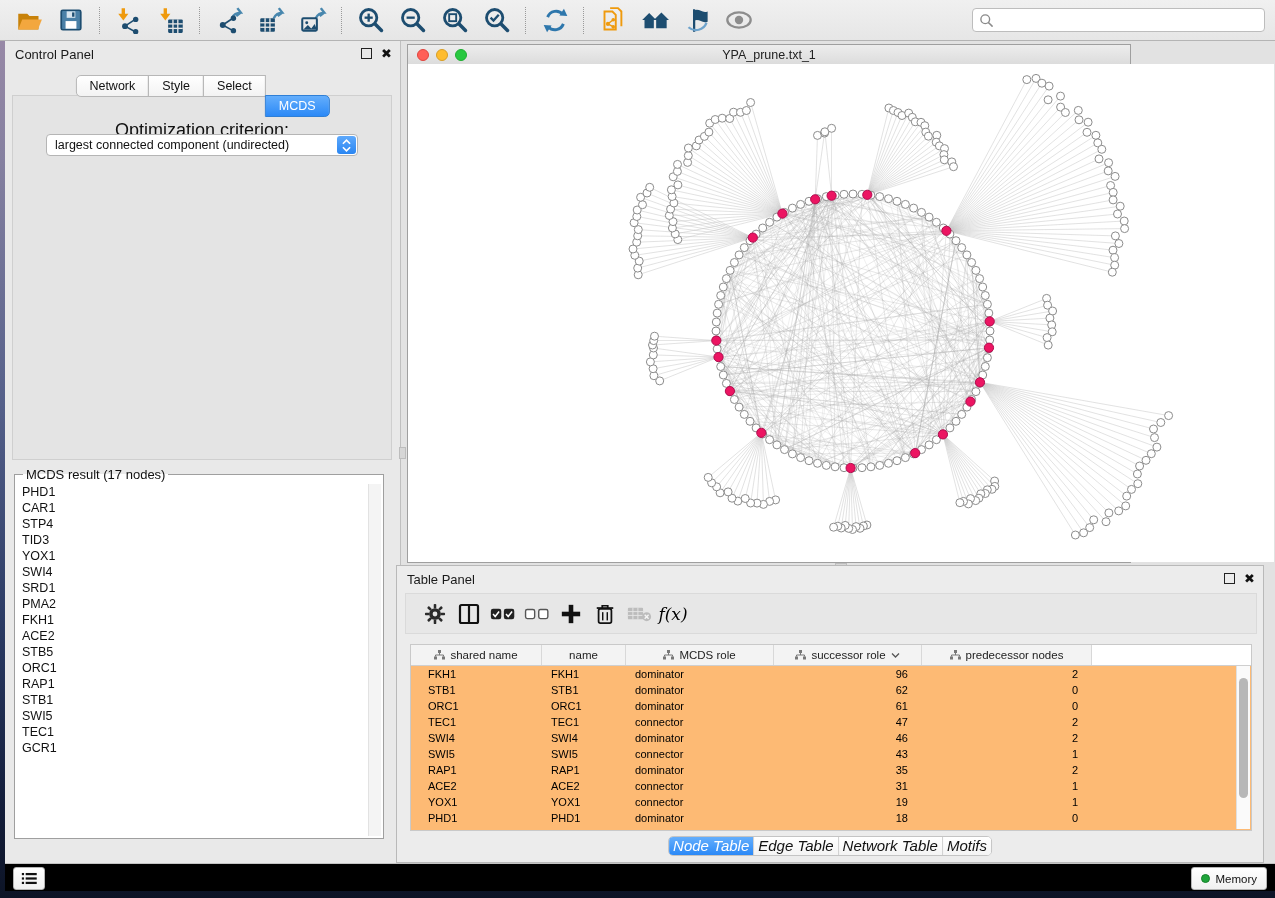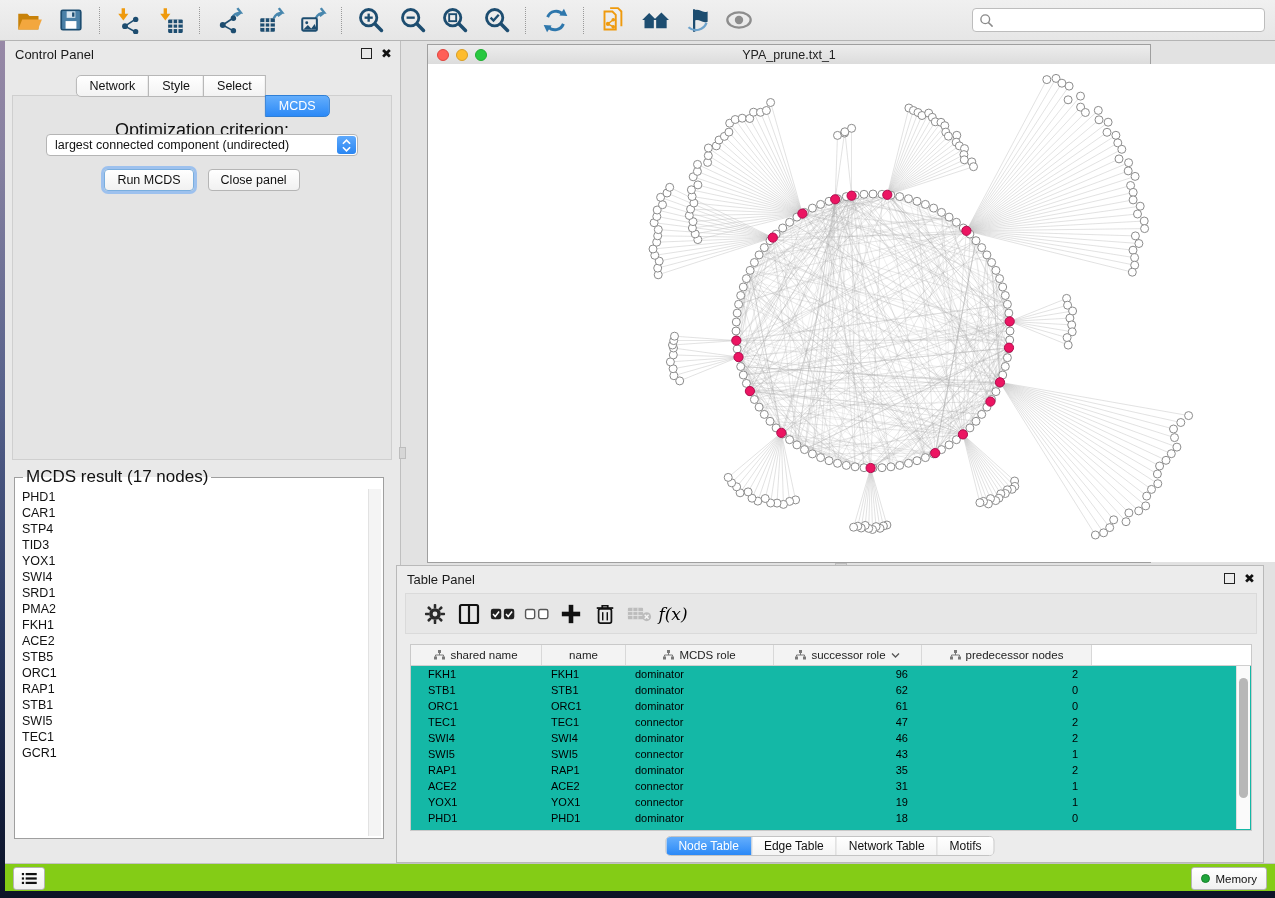--- a/index.html
+++ b/index.html
@@ -38,61 +38,61 @@
     border-radius:4px;box-sizing:border-box;display:flex;align-items:center;cursor:pointer;}
   .dropdown .dd-text{font-size:12.5px;padding-left:8px;color:#111;flex:1;white-space:nowrap;}
   .dd-stepper{width:19px;height:18px;margin-right:1px;border-radius:3px;background:linear-gradient(#5ea9fc,#2a86f2);
     display:flex;flex-direction:column;align-items:center;justify-content:center;gap:1px;}
   .btn{height:22px;background:linear-gradient(#ffffff,#f1f1f1);border:1px solid #b5b5b5;border-radius:4px;
     font-size:12.5px;color:#111;font-family:inherit;cursor:pointer;padding:0 12px;}
   .btn.focus-ring{box-shadow:0 0 0 3px rgba(110,170,245,.6);border-color:#7aaede;}
   .btn-row{position:absolute;top:73px;left:0;width:100%;display:flex;justify-content:center;gap:14px;}
   .mcds-fieldset{position:absolute;left:9px;top:426px;width:370px;height:372px;background:#fff;
     border:1px solid #9f9f9f;margin:0;padding:0;box-sizing:border-box;}
-  .mcds-legend{font-size:17px;color:#111;margin-left:8px;padding:0 3px;}
+  .mcds-legend{font-size:13px;color:#111;margin-left:8px;padding:0 3px;}
   .mcds-list{position:absolute;left:2px;top:2px;right:15px;bottom:2px;overflow:hidden;padding-left:5px;}
   .mcds-item{font-size:12.5px;line-height:16px;color:#111;cursor:default;}
   .mcds-scroll{position:absolute;top:2px;right:2px;bottom:2px;width:12px;background:#f4f4f4;border-left:1px solid #e2e2e2;}
   
-  .netwin{left:427px;top:44px;width:724px;height:519px;background:#eab308;border:1px solid #9f9f9f;box-sizing:border-box;}
+  .netwin{left:407px;top:44px;width:724px;height:519px;background:#eab308;border:1px solid #9f9f9f;box-sizing:border-box;}
   .net-titlebar{height:19px;background:linear-gradient(#ededed,#dcdcdc);border-bottom:1px solid #b3b3b3;
     display:flex;align-items:center;position:relative;}
   .lights{display:flex;gap:7px;margin-left:9px;}
   .light{width:12px;height:12px;border-radius:50%;box-sizing:border-box;cursor:pointer;}
   .light.red{background:#ff5f57;border:1px solid #e0443e;}
   .light.yellow{background:#febc2e;border:1px solid #d89e24;}
   .light.green{background:#28c840;border:1px solid #1eae31;}
   .net-title{position:absolute;left:0;right:0;text-align:center;font-size:12.5px;color:#222;}
   .net-canvas{position:absolute;left:0;top:19px;width:866px;height:498px;background:#fff;overflow:hidden;}
   .divider-grip-v{left:399px;top:447px;width:7px;height:12px;background:#d6d6d6;border:1px solid #bdbdbd;box-sizing:border-box;}
   .divider-grip-h{left:835px;top:563px;width:12px;height:5px;background:#d6d6d6;border:1px solid #bdbdbd;box-sizing:border-box;}
   
   .tpanel{left:396px;top:565px;width:868px;height:298px;background:#ececec;border:1px solid #b9b9b9;box-sizing:border-box;}
   .tp-toolbar{position:absolute;left:8px;top:27px;width:852px;height:41px;background:#e7e7e7;border:1px solid #dadada;
     box-sizing:border-box;display:flex;align-items:center;padding-left:12px;}
   .tp-btn{width:34px;height:32px;display:flex;align-items:center;justify-content:center;cursor:pointer;}
   .fx{font-family:"DejaVu Serif",serif;font-style:italic;color:#000000;font-size:17px;}
-  .ntable{position:absolute;left:13px;top:78px;width:842px;height:187px;background:#14b8a6;border:1px solid #c9c9c9;box-sizing:border-box;}
+  .ntable{position:absolute;left:13px;top:78px;width:842px;height:187px;background:#fdba74;border:1px solid #c9c9c9;box-sizing:border-box;}
   .thead{display:flex;height:20px;background:#f3f3f3;border-bottom:1px solid #cfcfcf;}
   .th{display:flex;align-items:center;justify-content:center;gap:5px;font-size:11.5px;color:#222;
     border-right:1px solid #d8d8d8;box-sizing:border-box;cursor:pointer;}
   .th.filler{border-right:none;background:#fff;cursor:default;}
   .trow{display:flex;height:16px;align-items:center;cursor:pointer;}
   .td{font-size:11px;color:#000;box-sizing:border-box;white-space:nowrap;overflow:hidden;}
   .td.num{text-align:right;padding-right:14px;}
   .tscroll{position:absolute;top:21px;right:1px;bottom:1px;width:13px;background:#fafafa;border-left:1px solid #e0e0e0;}
   .tthumb{position:absolute;left:1.5px;top:12px;width:9px;height:120px;background:#b7b7b7;border-radius:5px;cursor:grab;}
   .bottom-tabs{position:absolute;left:50%;transform:translateX(-50%);top:270px;display:flex;
     border:1px solid #c4c4c4;border-radius:5px;overflow:hidden;background:#fff;}
-  .btab{height:18px;line-height:18px;padding:0 12px;font-size:12px;color:#111;background:linear-gradient(#ffffff,#f4f4f4);
-    border-left:1px solid #d0d0d0;cursor:pointer;}
+  .btab{height:18px;line-height:18px;padding:0 4px;font-size:15px;color:#111;background:linear-gradient(#ffffff,#f4f4f4);
+    border-left:1px solid #d0d0d0;cursor:pointer;font-style:italic;}
   .btab:first-child{border-left:none;}
   .btab.active{background:linear-gradient(#64aefc,#2b89f7);color:#fff;}
   
-  .statusbar{left:5px;top:863px;width:1270px;height:28px;background:#84cc16;border-top:1px solid #c3c3c3;box-sizing:border-box;}
+  .statusbar{left:5px;top:863px;width:1270px;height:28px;background:#000000;border-top:1px solid #c3c3c3;box-sizing:border-box;}
   .list-btn{position:absolute;left:8px;top:3px;width:30px;height:21px;background:linear-gradient(#fff,#f0f0f0);
     border:1px solid #b5b5b5;border-radius:3px;display:flex;align-items:center;justify-content:center;cursor:pointer;}
   .memory-btn{position:absolute;right:8px;top:3px;height:21px;background:linear-gradient(#fff,#f0f0f0);
     border:1px solid #b5b5b5;border-radius:3px;display:flex;align-items:center;gap:5px;padding:0 9px;font-size:11.5px;color:#111;cursor:pointer;}
   .mem-dot{width:9px;height:9px;border-radius:50%;background:#1fa43a;border:1px solid #148129;box-sizing:border-box;}
   .hdr-tree{flex:0 0 auto;}
 </style>
 </head>
 <body>
 
@@ -272,24 +272,20 @@
     <div class="dropdown">
       <span class="dd-text">largest connected component (undirected)</span>
       <span class="dd-stepper">
         <svg width="9" height="6" viewBox="0 0 10 6">
             <polyline points="1,5 5,1 9,5" fill="none" stroke="#fff" stroke-width="1.8"></polyline>
           </svg>
         <svg width="9" height="6" viewBox="0 0 10 6">
             <polyline points="1,1 5,5 9,1" fill="none" stroke="#fff" stroke-width="1.8"></polyline>
           </svg>
       </span>
-    </div>
-    <div class="btn-row">
-      <button class="btn focus-ring">Run MCDS</button>
-      <button class="btn">Close panel</button>
     </div>
   </div>
   <fieldset class="mcds-fieldset">
     <legend class="mcds-legend">MCDS result (17 nodes)</legend>
     <div class="mcds-list">
         <div class="mcds-item">PHD1</div>
         <div class="mcds-item">CAR1</div>
         <div class="mcds-item">STP4</div>
         <div class="mcds-item">TID3</div>
         <div class="mcds-item">YOX1</div>

